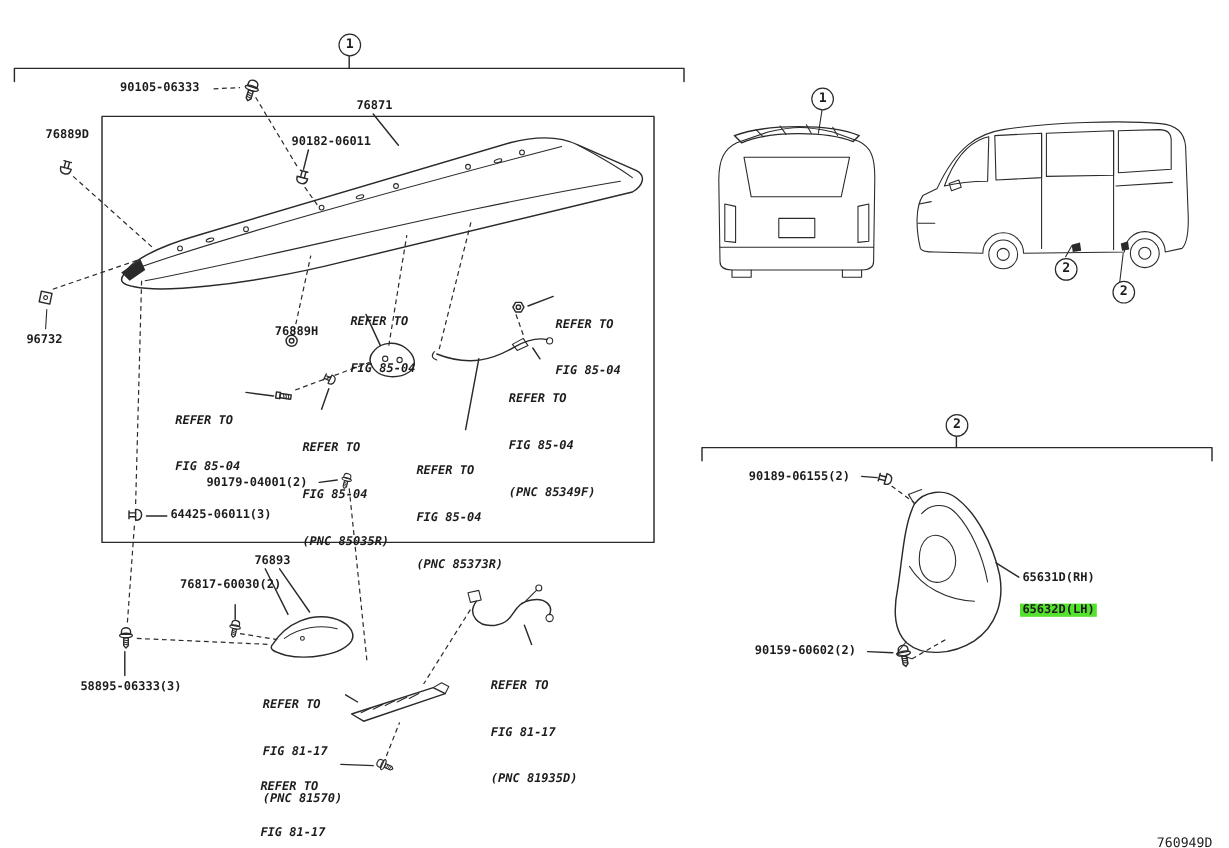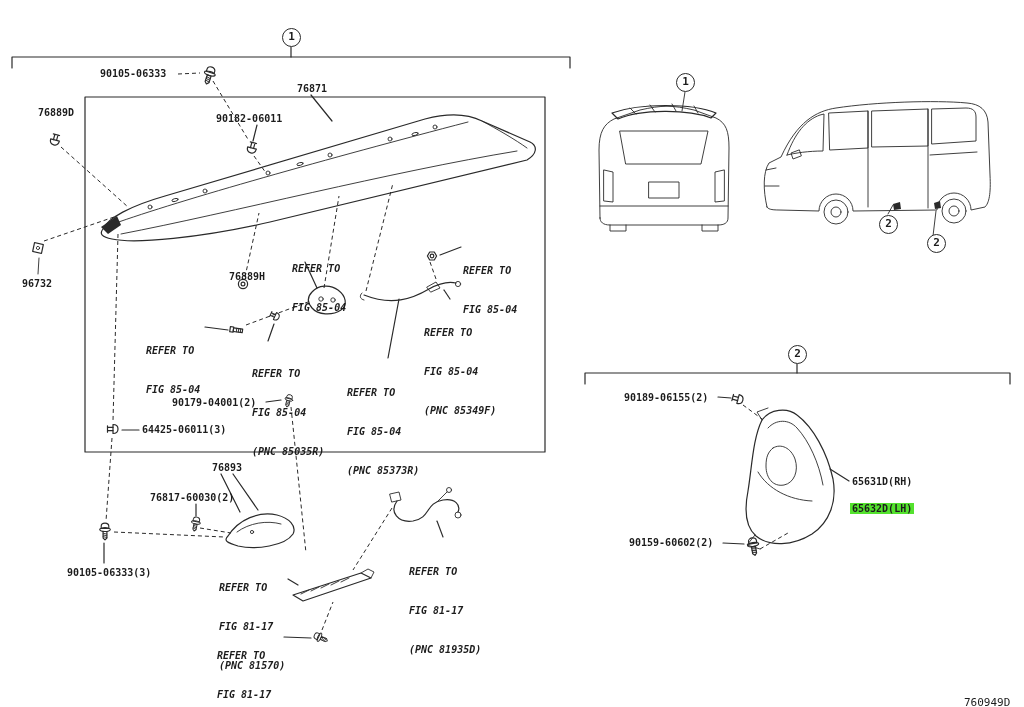--- a/index.html
+++ b/index.html
@@ -226,21 +226,21 @@
 
   <div class="co" style="left:282px; top:28px">1</div>
   <div class="co" style="left:676px; top:73px">1</div>
   <div class="co" style="left:879px; top:215px">2</div>
   <div class="co" style="left:927px; top:234px">2</div>
   <div class="co" style="left:788px; top:345px">2</div>
 
   <div class="lbl" style="left:100px; top:67px">90105-06333</div>
   <div class="lbl" style="left:297px; top:82px">76871</div>
   <div class="lbl" style="left:38px;  top:106px">76889D</div>
-  <div class="lbl" style="left:216px; top:112px">90182-06011</div>
+  <div class="lbl" style="left:243px; top:112px">90182-06011</div>
   <div class="lbl" style="left:22px;  top:277px">96732</div>
   <div class="lbl" style="left:229px; top:270px">76889H</div>
   <div class="lbl" style="left:172px; top:396px">90179-04001(2)</div>
   <div class="lbl" style="left:142px; top:423px">64425-06011(3)</div>
 
   <div class="rb" style="left:292px; top:236px">
     <div>REFER TO</div>
     <div>FIG 85-04</div>
   </div>
   <div class="rb" style="left:463px; top:238px">
@@ -261,22 +261,22 @@
     <div>FIG 85-04</div>
     <div>(PNC 85035R)</div>
   </div>
   <div class="rb" style="left:347px; top:360px">
     <div>REFER TO</div>
     <div>FIG 85-04</div>
     <div>(PNC 85373R)</div>
   </div>
 
   <div class="lbl" style="left:212px; top:461px">76893</div>
-  <div class="lbl" style="left:150px; top:491px">76817-60030(2)</div>
-  <div class="lbl" style="left:67px;  top:566px">90105-06333(3)</div>
+  <div class="lbl" style="left:150px; top:481px">76817-60030(2)</div>
+  <div class="lbl" style="left:67px;  top:566px">58895-06333(3)</div>
 
   <div class="rb" style="left:219px; top:555px">
     <div>REFER TO</div>
     <div>FIG 81-17</div>
     <div>(PNC 81570)</div>
   </div>
   <div class="rb" style="left:409px; top:539px">
     <div>REFER TO</div>
     <div>FIG 81-17</div>
     <div>(PNC 81935D)</div>

